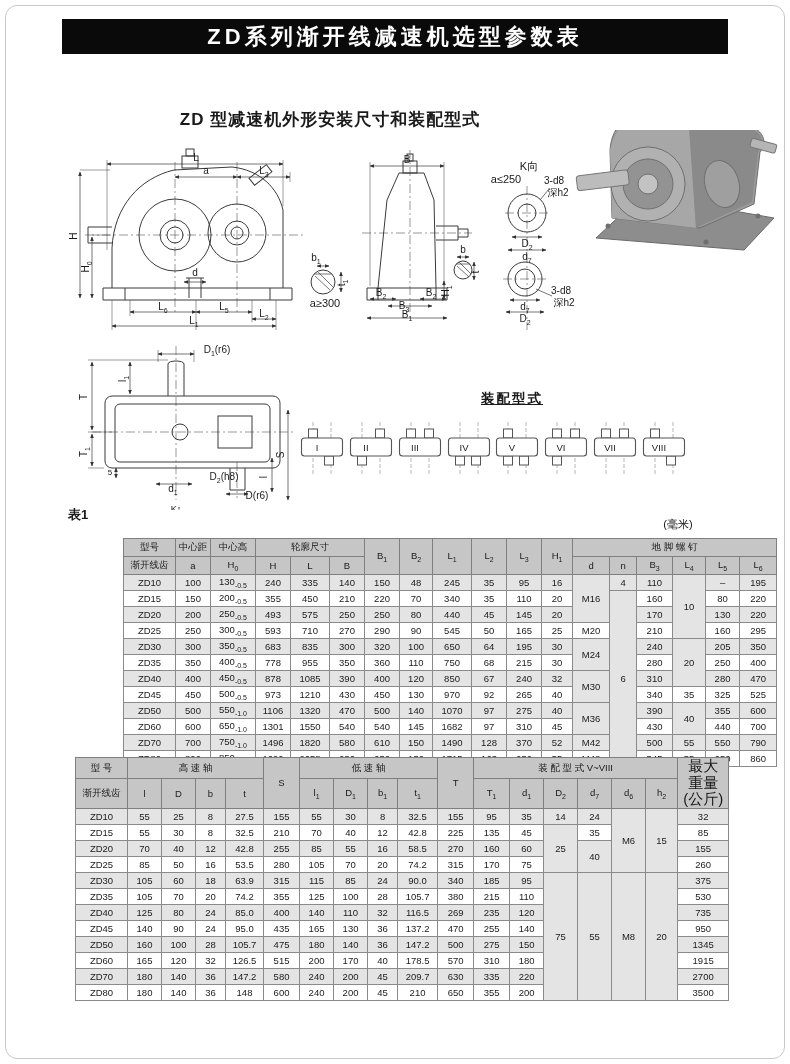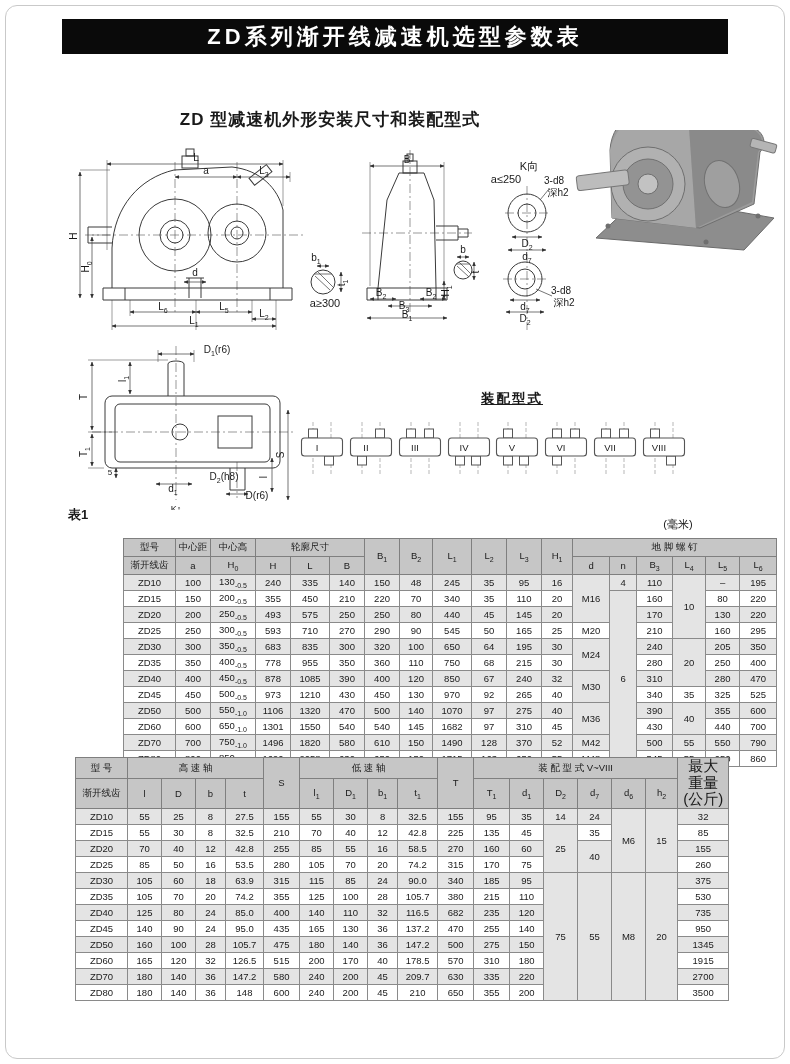--- a/index.html
+++ b/index.html
@@ -727,21 +727,21 @@
         <td>ZD40</td>
         <td>125</td>
         <td>80</td>
         <td>24</td>
         <td>85.0</td>
         <td>400</td>
         <td>140</td>
         <td>110</td>
         <td>32</td>
         <td>116.5</td>
-        <td>682</td>
+        <td>269</td>
         <td>235</td>
         <td>120</td>
         <td>735</td>
       </tr>
       <tr>
         <td>ZD45</td>
         <td>140</td>
         <td>90</td>
         <td>24</td>
         <td>95.0</td>

